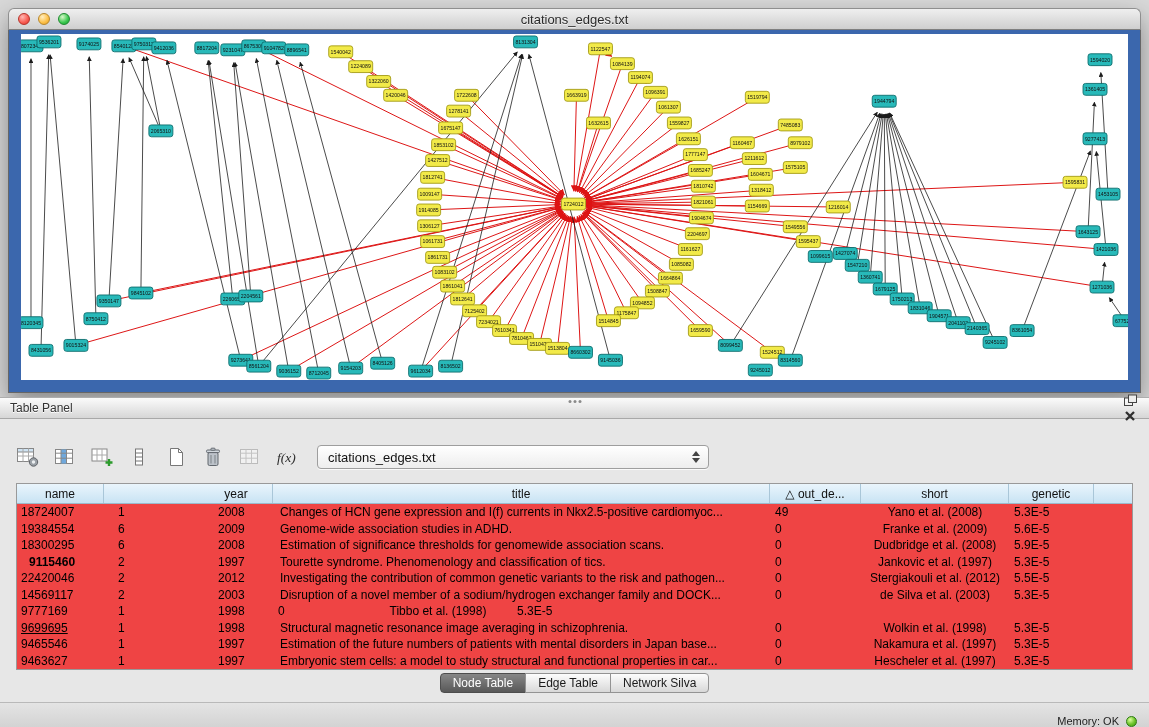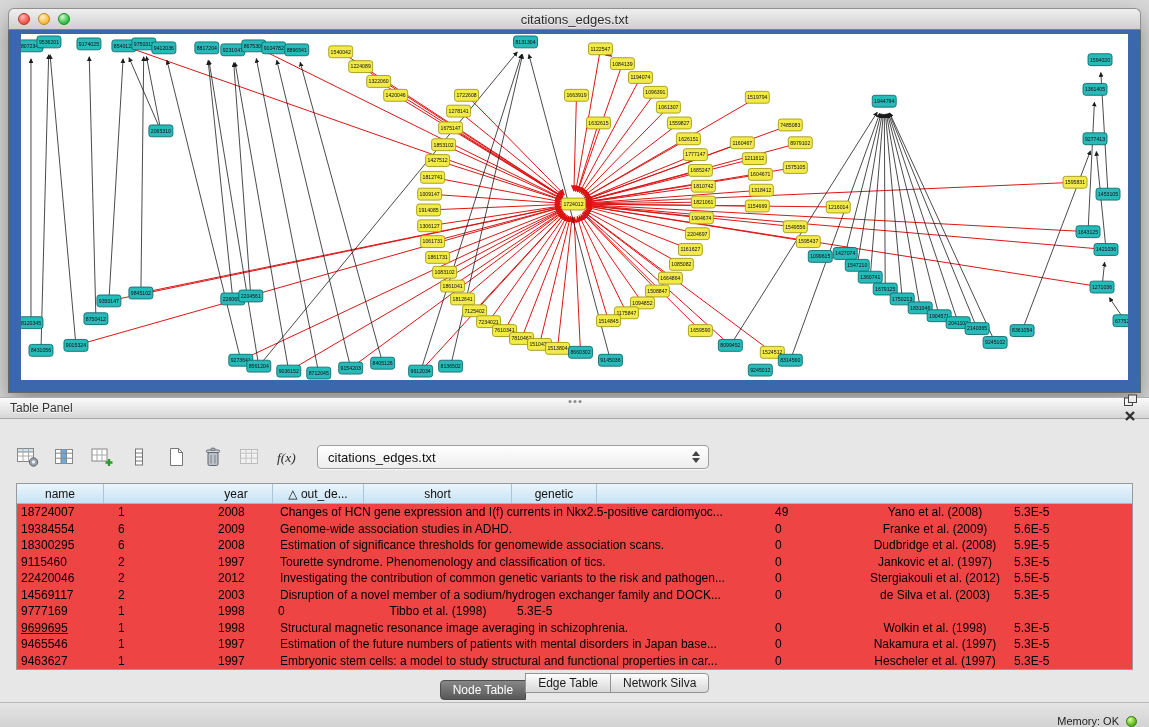--- a/index.html
+++ b/index.html
@@ -53,21 +53,21 @@
   .th.filler { flex:1; border-right:none; cursor:default; }
   .tbody { background:#ef4444; }
   .tr { display:flex; height:16.5px; align-items:center; cursor:default; }
   .td { flex:none; font-size:12px; color:#000; white-space:nowrap; overflow:hidden; line-height:16px; }
 
   .tabs { display:flex; justify-content:center; margin-top:3px; }
   .tab { height:20px; display:flex; align-items:center; padding:0 12px; font-size:12px; color:#1a1a1a;
          background:linear-gradient(#fdfdfd,#d8d8d8); border:1px solid #939393; margin-left:-1px; cursor:pointer; }
   .tab:first-child { border-radius:4px 0 0 4px; margin-left:0; }
   .tab:last-child { border-radius:0 4px 4px 0; }
-  .tab.selected { background:linear-gradient(#878787,#585858); color:#fff; border-color:#4d4d4d;margin-top:7px; }
+  .tab.selected { background:linear-gradient(#878787,#585858); color:#fff; border-color:#4d4d4d; }
 
   .statusbar { position:absolute; left:0; bottom:0; width:1149px; height:25px;
                background:linear-gradient(#e4e4e4,#d3d3d3); border-top:1px solid #b9b9b9;
                display:flex; align-items:flex-end; justify-content:flex-end; gap:7px; padding-right:12px;
                font-size:11px; color:#222; }
   .memdot { width:11px; height:11px; border-radius:50%; border:1px solid #2c7a10;
             background:radial-gradient(circle at 35% 30%, #dcff9e, #6cc32a 55%, #3f9a14); }
 </style>
 </head>
 <body>
@@ -805,20 +805,21 @@
             <b class="dn"></b>
           </span>
       </div>
     </div>
 
     <div class="table-wrap">
       <div class="thead" id="thead">
           <div class="th" style="width: 87px;">name</div>
           <div class="th" style="width: 96px; margin-top: 28px;">in_degree</div>
           <div class="th" style="width: 73px;">year</div>
+          <div class="th" style="width: 497px;">title</div>
           <div class="th" style="width: 91px;">△ out_de...</div>
           <div class="th" style="width: 148px;">short</div>
           <div class="th" style="width: 85px;">genetic</div>
           <div class="th filler"></div>
         </div>
       <div class="tbody" id="tbody">
           <div class="tr">
             <div class="td" style="width: 87px; padding-left: 4px;">18724007</div>
             <div class="td" style="width: 96px; padding-left: 14px;">1</div>
             <div class="td" style="width: 73px; padding-left: 18px;">2008</div>
@@ -839,21 +840,21 @@
           <div class="tr">
             <div class="td" style="width: 87px; padding-left: 4px;">18300295</div>
             <div class="td" style="width: 96px; padding-left: 14px;">6</div>
             <div class="td" style="width: 73px; padding-left: 18px;">2008</div>
             <div class="td" style="width: 497px; padding-left: 7px;">Estimation of significance thresholds for genomewide association scans.</div>
             <div class="td" style="width: 91px; padding-left: 5px;">0</div>
             <div class="td" style="width: 148px; text-align: center;">Dudbridge et al. (2008)</div>
             <div class="td" style="width: 85px; padding-left: 5px;">5.9E-5</div>
           </div>
           <div class="tr">
-            <div class="td" style="width: 87px; padding-left: 4px;">9115460</div>
+            <div class="td" style="width: 87px; padding-left: 12px; font-weight: bold;">9115460</div>
             <div class="td" style="width: 96px; padding-left: 14px;">2</div>
             <div class="td" style="width: 73px; padding-left: 18px;">1997</div>
             <div class="td" style="width: 497px; padding-left: 7px;">Tourette syndrome. Phenomenology and classification of tics.</div>
             <div class="td" style="width: 91px; padding-left: 5px;">0</div>
             <div class="td" style="width: 148px; text-align: center;">Jankovic et al. (1997)</div>
             <div class="td" style="width: 85px; padding-left: 5px;">5.3E-5</div>
           </div>
           <div class="tr">
             <div class="td" style="width: 87px; padding-left: 4px;">22420046</div>
             <div class="td" style="width: 96px; padding-left: 14px;">2</div>

